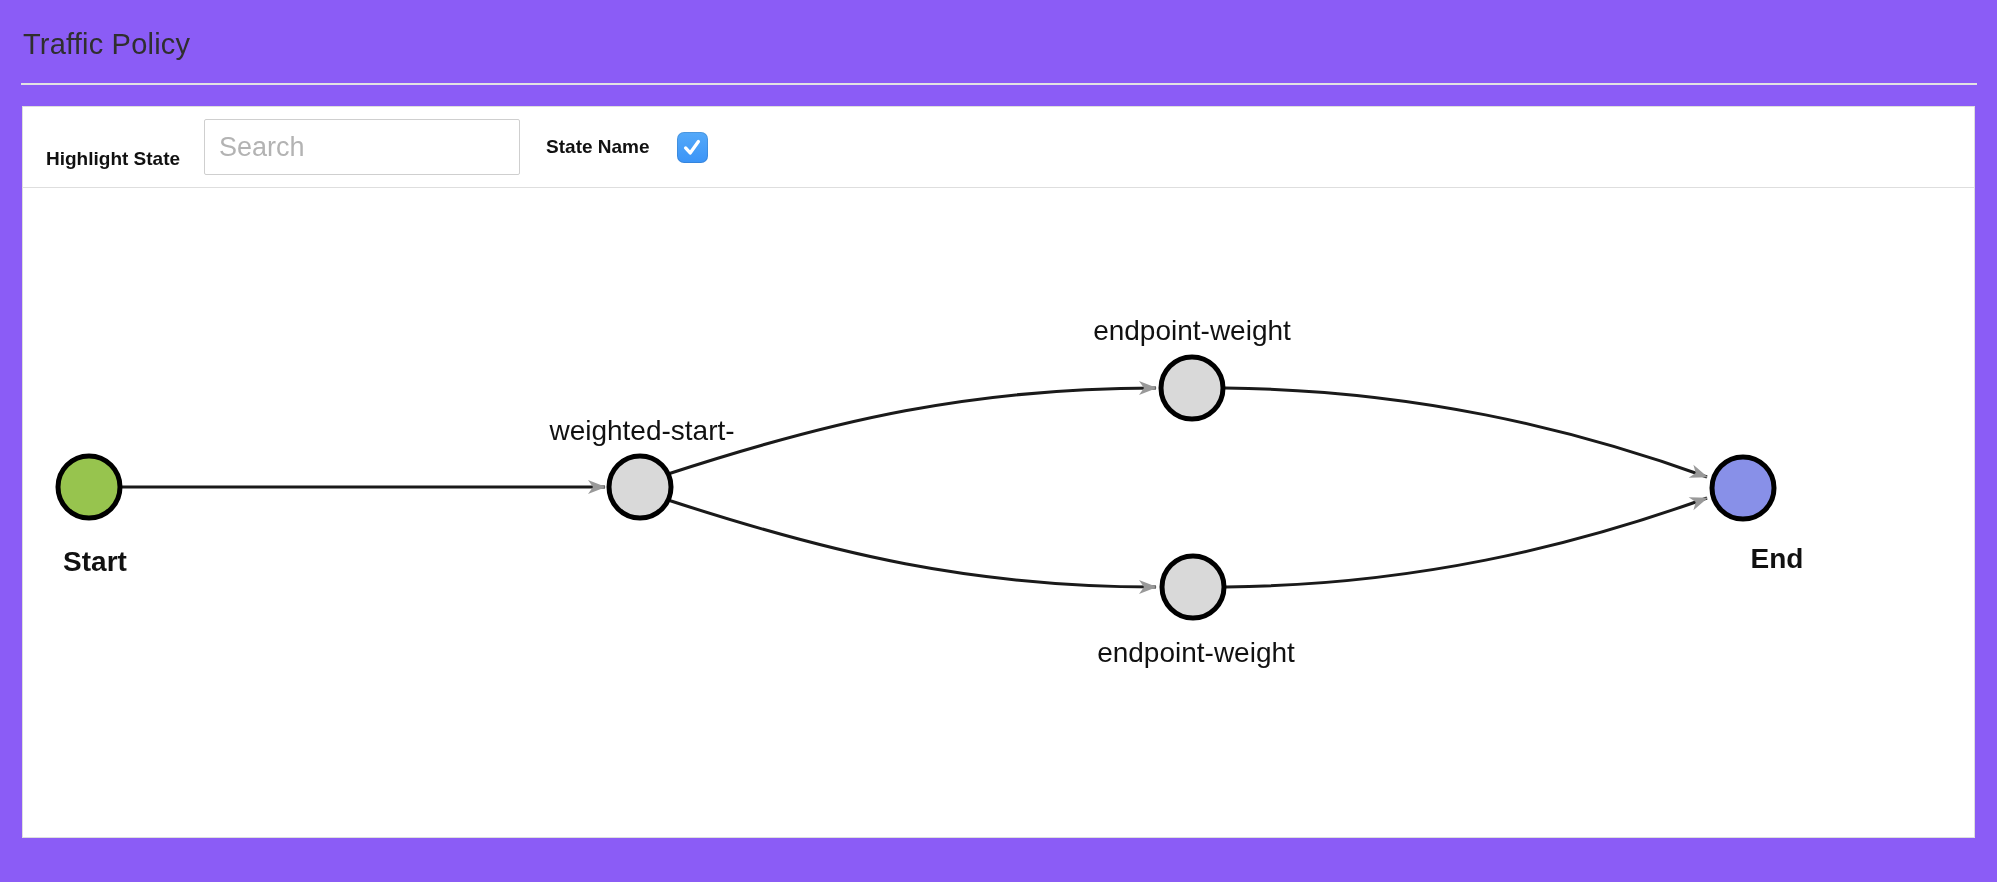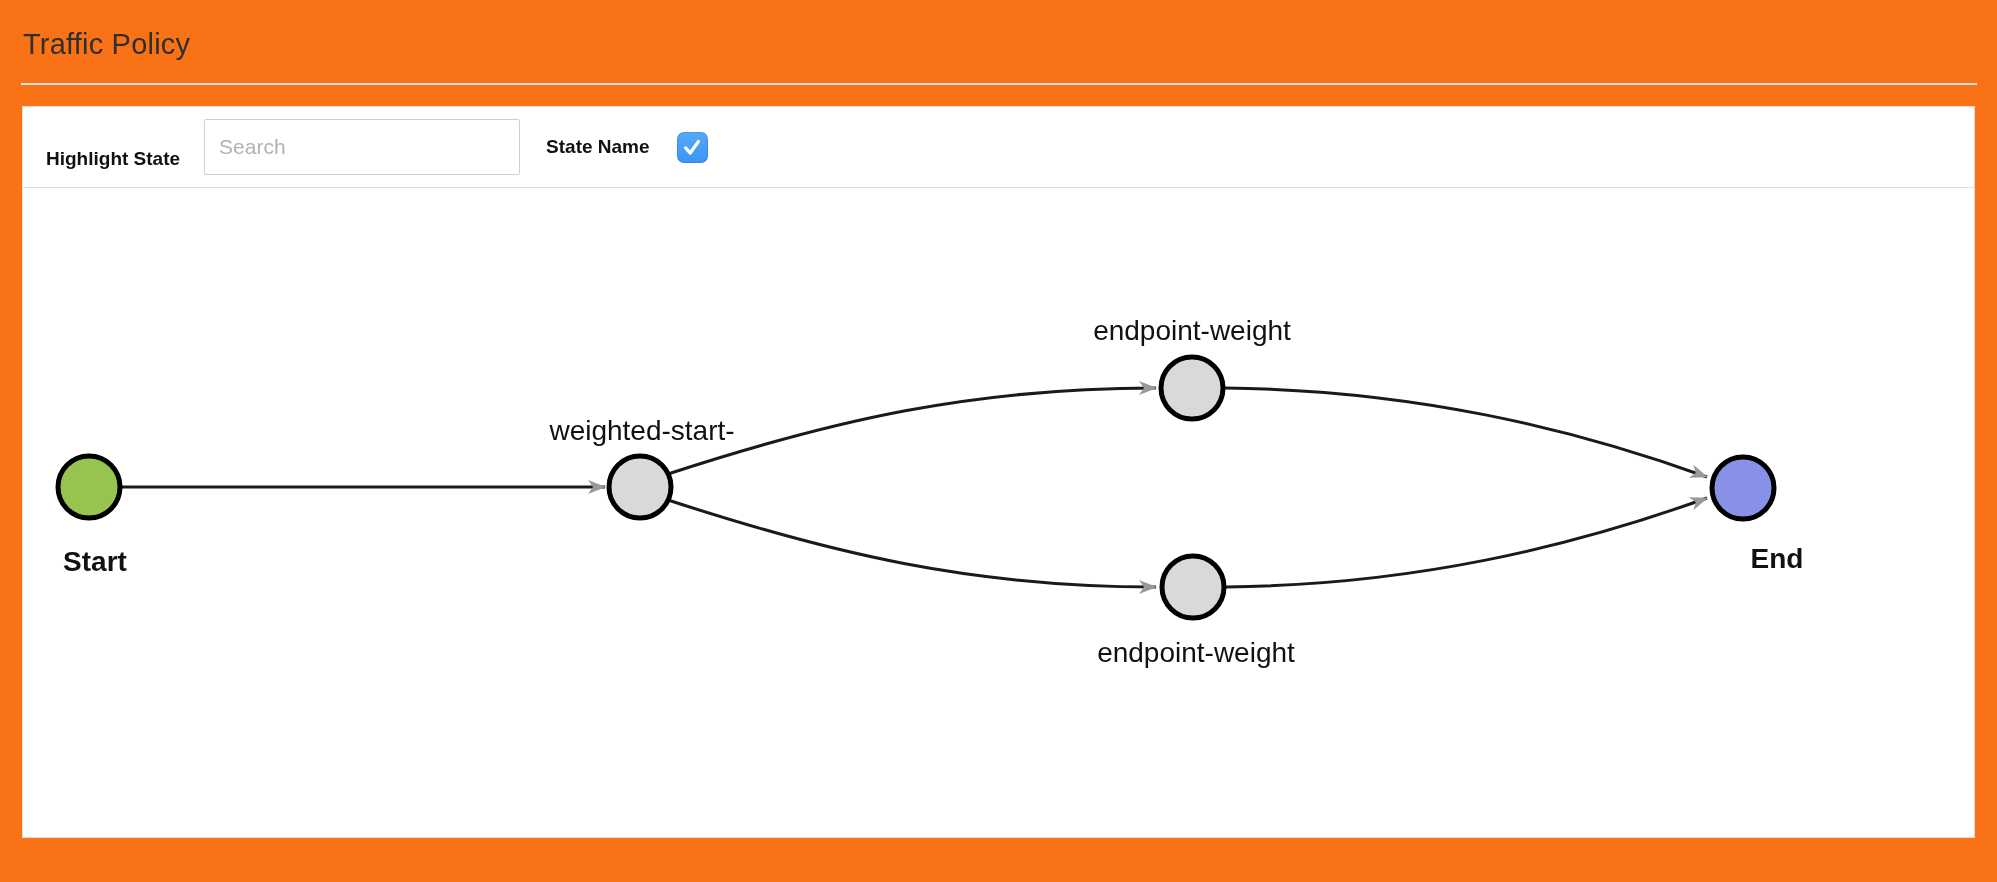--- a/index.html
+++ b/index.html
@@ -1,21 +1,21 @@
 <!DOCTYPE html>
 <html><head>
 <meta charset="utf-8">
 <style>
   html, body { margin: 0; padding: 0; background: #ffffff; }
   * { box-sizing: border-box; }
   .app {
     position: relative;
     width: 1997px;
     height: 882px;
-    background: #f97316;
+    background: #8b5cf6;
     font-family: "Liberation Sans", sans-serif;
     overflow: hidden;
   }
   .page-title {
     position: absolute;
     left: 23px;
     top: 28px;
     margin: 0;
     font-size: 29px;
     font-weight: 400;
@@ -48,21 +48,21 @@
     color: #111111;
     white-space: nowrap;
   }
   .highlight-label { margin-right: 24px; margin-top: 24px; }
   .search-input {
     width: 316px;
     height: 56px;
     border: 1px solid #cfcfcf;
     border-radius: 2px;
     font-family: "Liberation Sans", sans-serif;
-    font-size: 21px;
+    font-size: 27px;
     color: #333333;
     padding: 12px 14px;
     outline: none;
     margin-right: 26px;
   }
   .search-input::placeholder { color: #b3b3b3; }
   .state-name-label { margin-right: 27px; }
   .checkbox {
     width: 31px;
     height: 31px;

